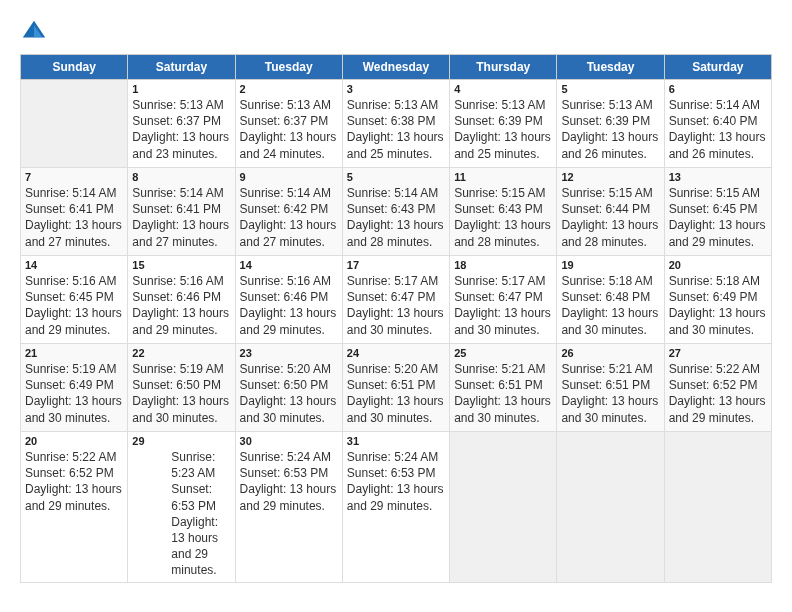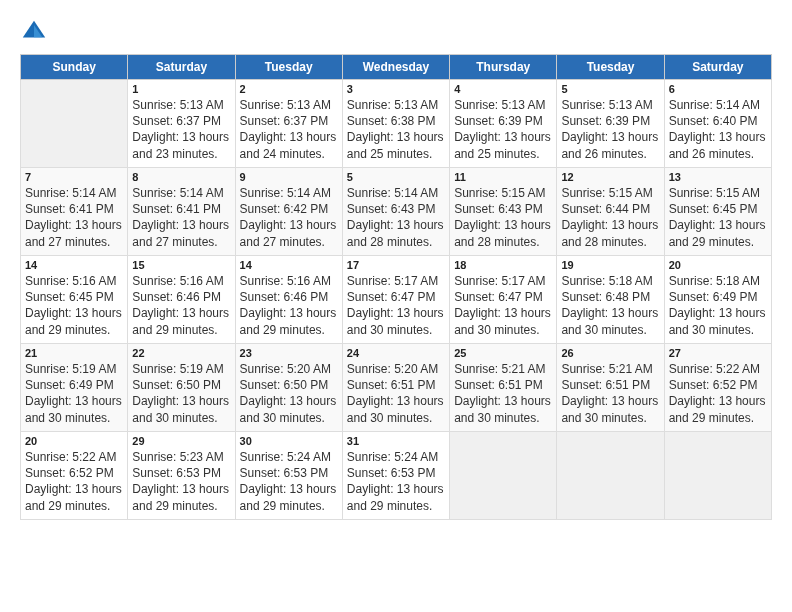--- a/index.html
+++ b/index.html
@@ -331,21 +331,21 @@
         <tr>
           <td>
             <span class="day-num">20</span>
             <div class="day-info" style="white-space: pre-line;">Sunrise: 5:22 AM
 Sunset: 6:52 PM
 Daylight: 13 hours
 and 29 minutes.</div>
           </td>
           <td>
             <span class="day-num">29</span>
-            <div class="day-info" style="white-space: pre-line;">Sunrise: 5:23 AM
+            <div class="day-info" style="white-space: pre-line; margin-left: 39px;">Sunrise: 5:23 AM
 Sunset: 6:53 PM
 Daylight: 13 hours
 and 29 minutes.</div>
           </td>
           <td>
             <span class="day-num">30</span>
             <div class="day-info" style="white-space: pre-line;">Sunrise: 5:24 AM
 Sunset: 6:53 PM
 Daylight: 13 hours
 and 29 minutes.</div>

